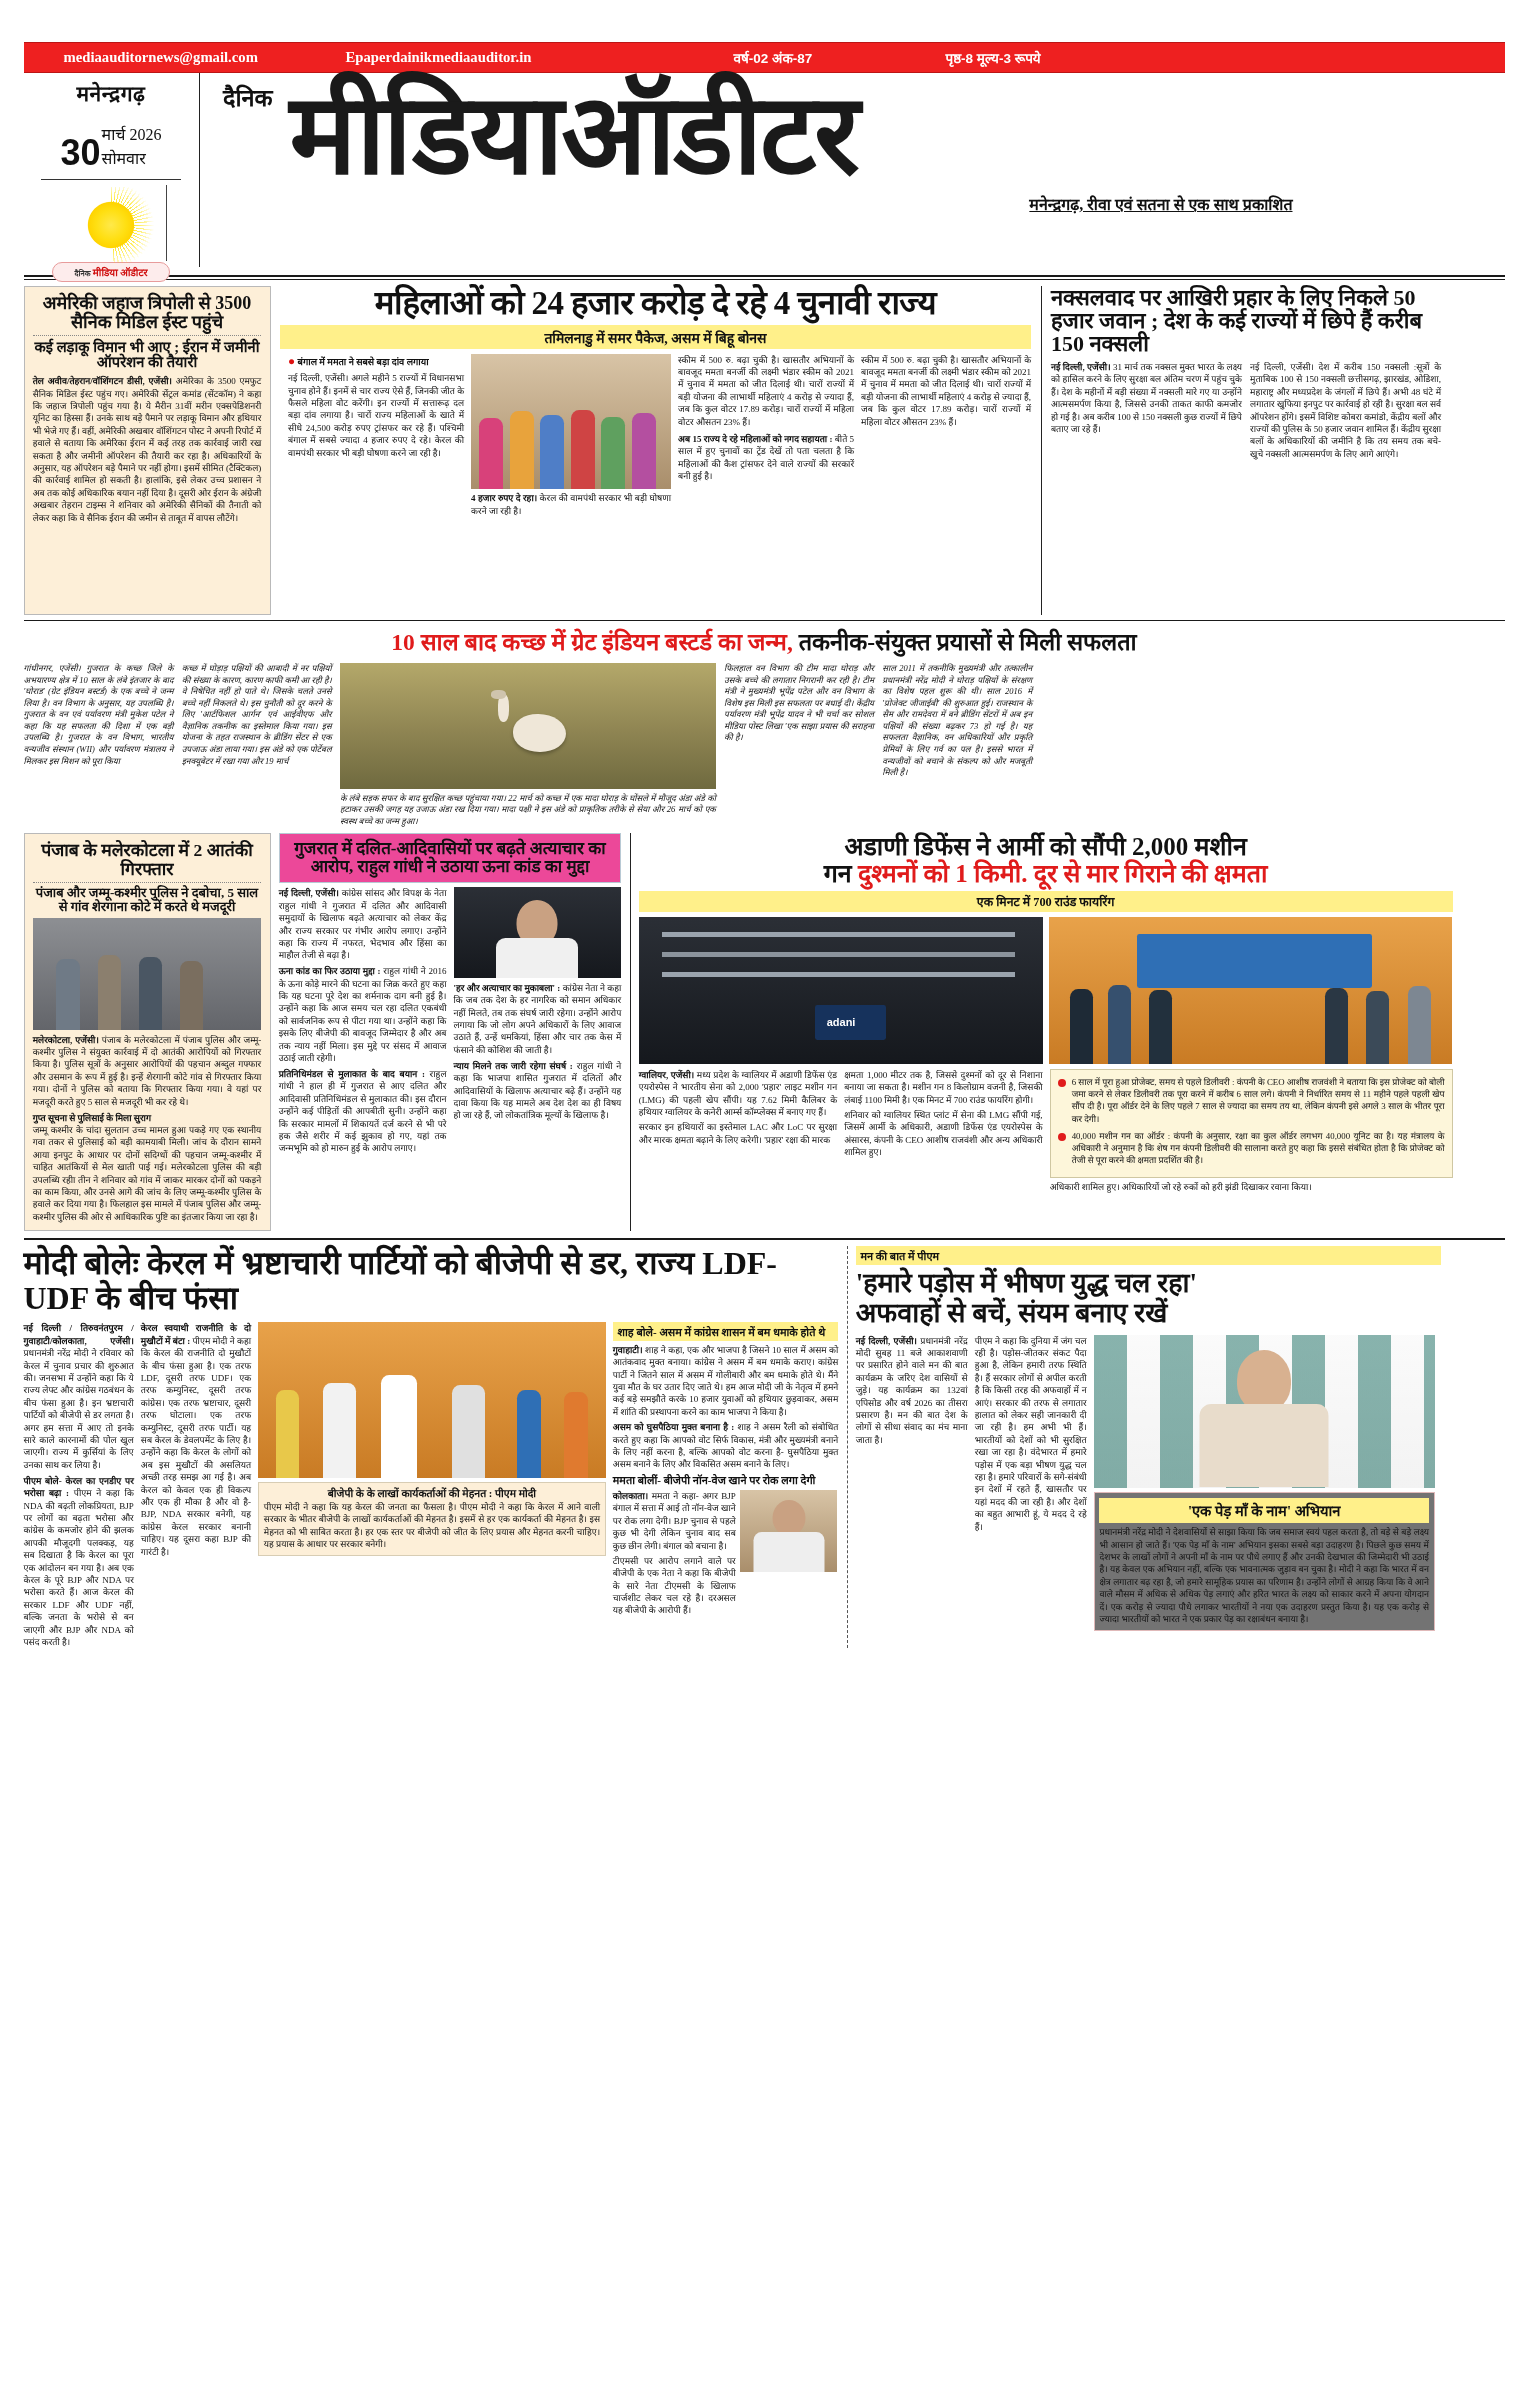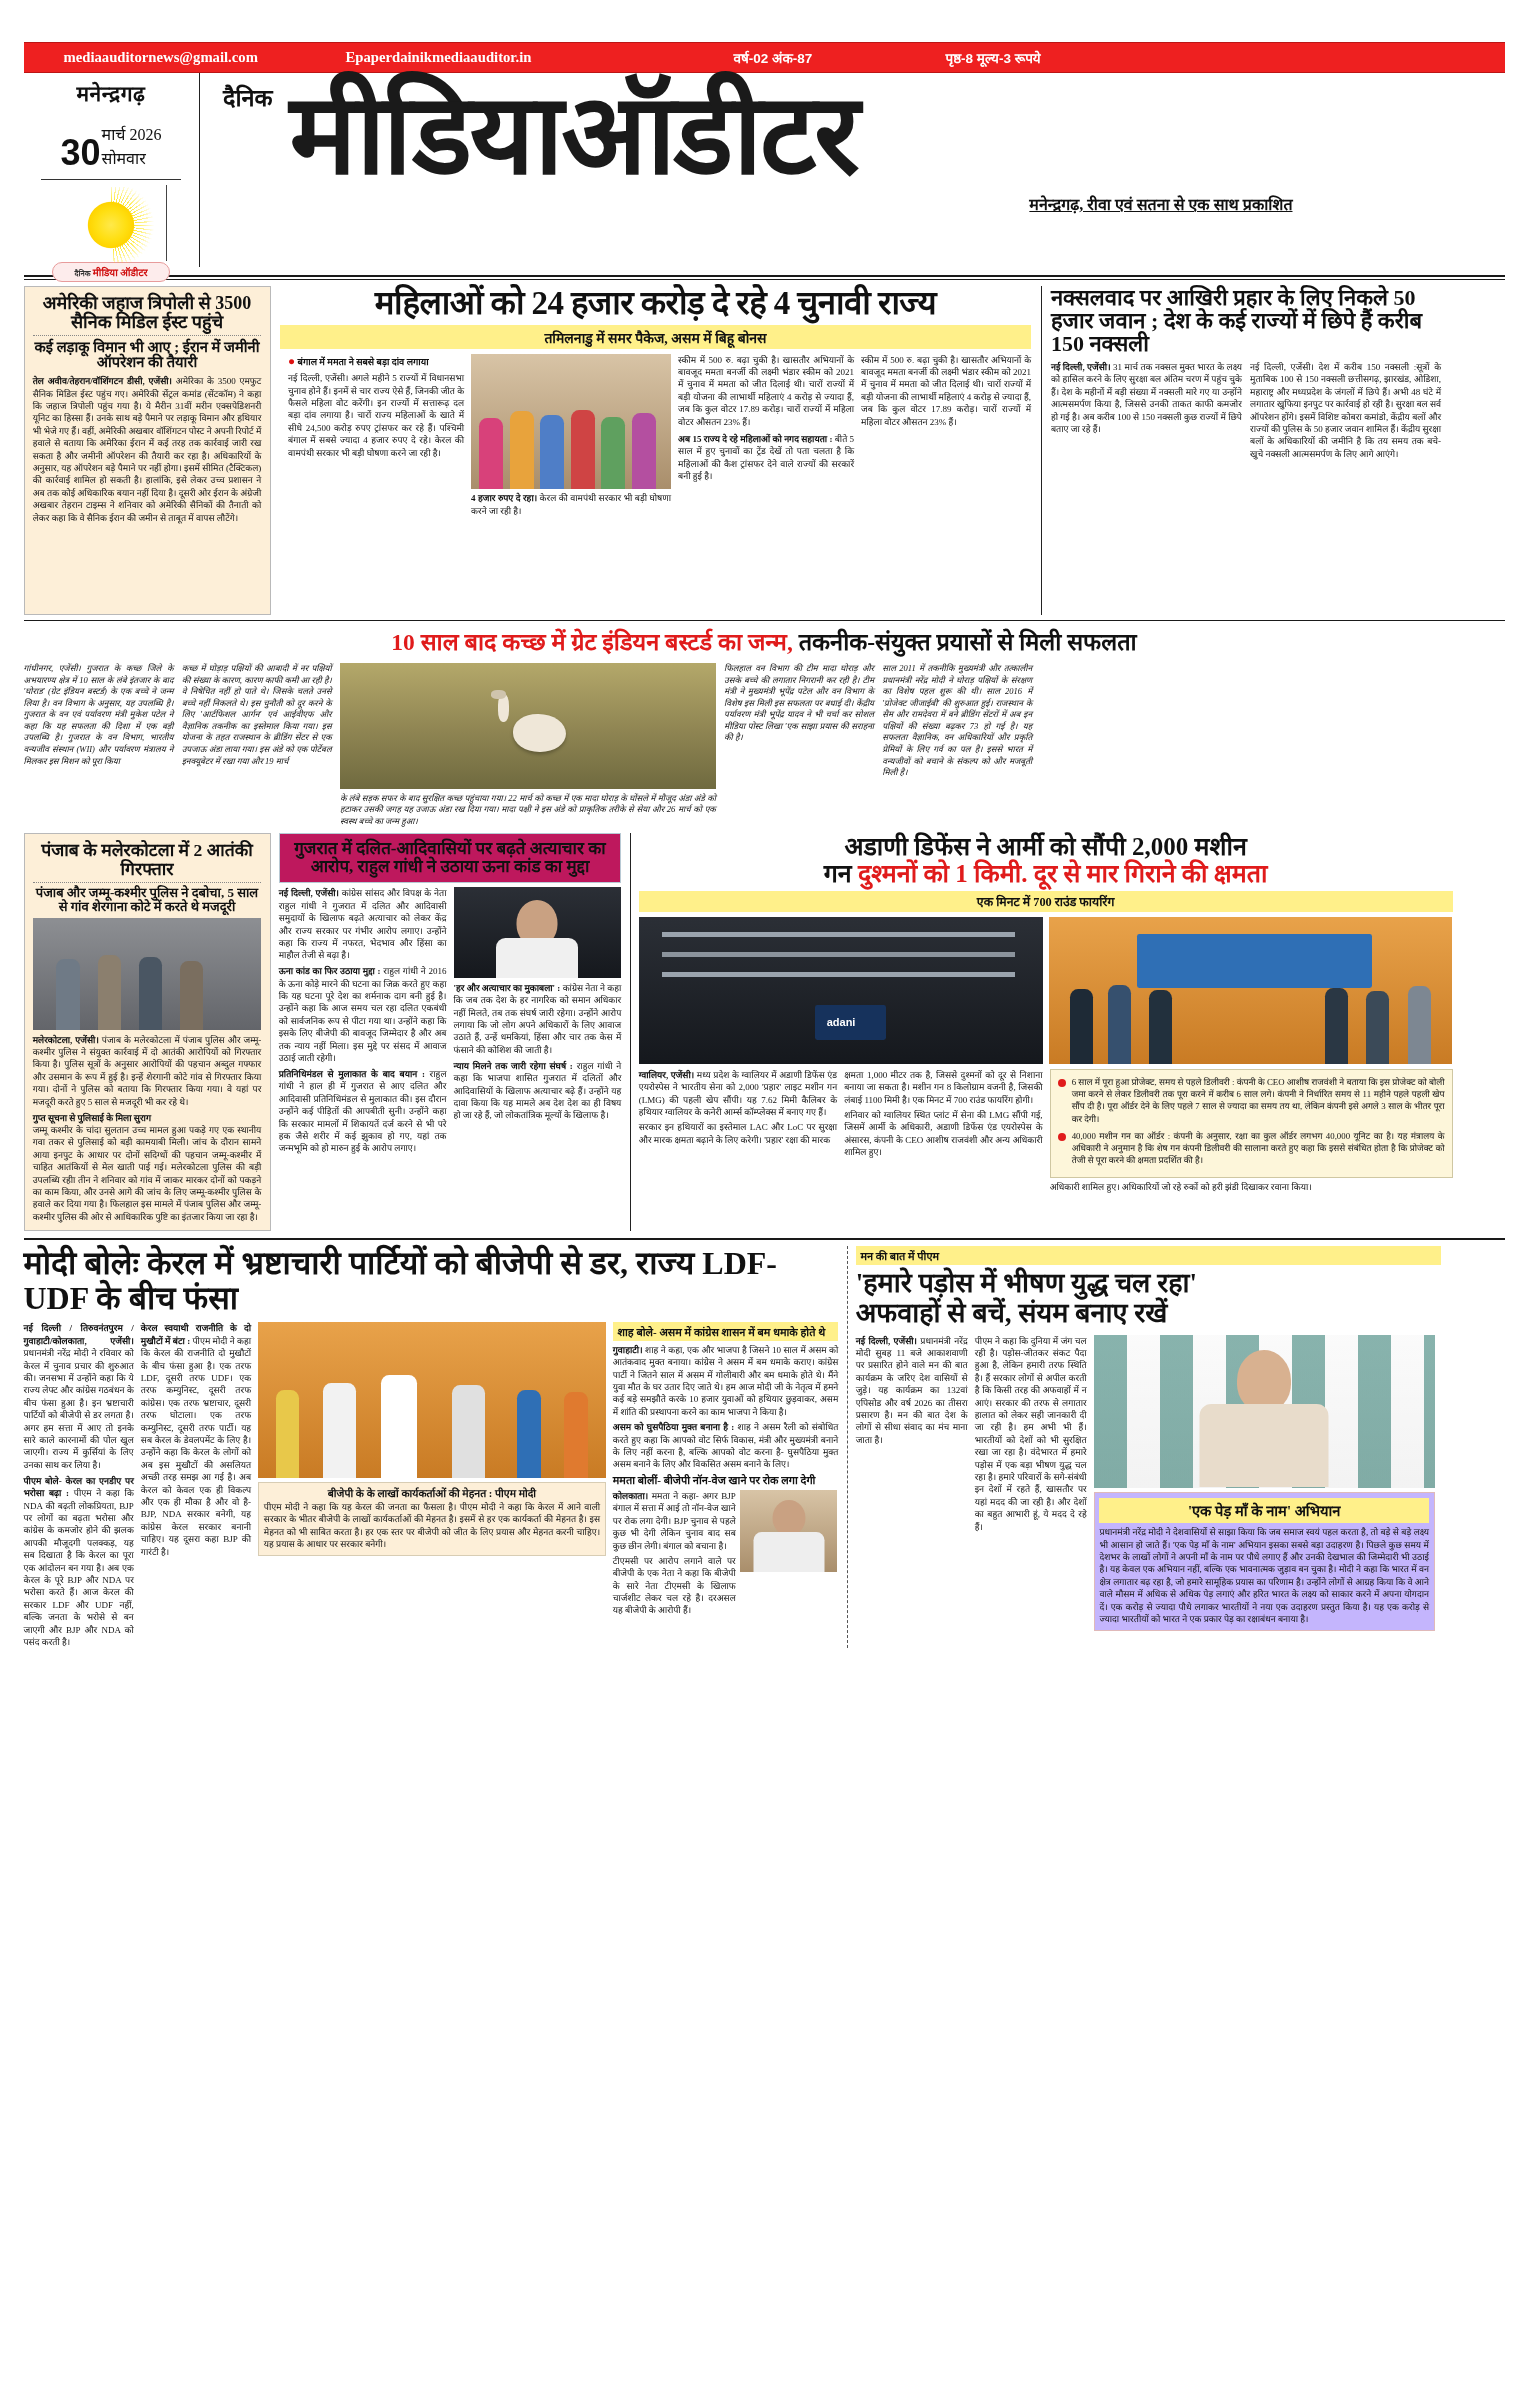--- a/index.html
+++ b/index.html
@@ -173,21 +173,21 @@
   .bullets li { list-style:none; margin-bottom:4.7px; position:relative; padding-left:14px;}
   .bullets li:before { content:""; position:absolute; left:0; top:3.5px; width:8.2px;height:8.2px;border-radius:50%;background:#e01b1b;}
 
   
   .row4 { display:flex; margin-top:7px; border-top:2.4px solid #1a1a1a; padding-top:5.9px;}
   .r4-l { width:823px; padding-right:8.2px;}
   .r4-r { width:594px; padding-left:8.2px; border-left:1.2px dashed #555;}
   .modi-h { font-size:32px; font-weight:bold; line-height:1.1;}
   .mann-h { font-size:27px; font-weight:bold; line-height:1.12; }
 
-  .ped-box { background:#c4b5fd; border:0.6px solid #e0b9b9; padding:4.7px; margin-top:4.7px;}
+  .ped-box { background:#737373; border:0.6px solid #e0b9b9; padding:4.7px; margin-top:4.7px;}
   .ped-h { background:#fff08a; text-align:center; font-weight:bold; font-size:14.7px; padding:2.4px;}
 </style>
 </head>
 <body>
 
 <div class="page">
 
   <div class="topbar">
     <span class="tb-email">mediaauditornews@gmail.com</span>
     <span class="tb-site">Epaperdainikmediaauditor.in</span>
@@ -330,21 +330,21 @@
           <span>पंजाब के मलेरकोटला में पंजाब पुलिस और जम्मू-कश्मीर पुलिस ने संयुक्त कार्रवाई में दो आतंकी आरोपियों को गिरफ्तार किया है। पुलिस सूत्रों के अनुसार आरोपियों की पहचान अब्दुल गफ्फार और उसमान के रूप में हुई है। इन्हें शेरगानी कोटे गांव से गिरफ्तार किया गया। दोनों ने पुलिस को बताया कि गिरफ्तार किया गया। वे यहां पर मजदूरी करते हुए 5 साल से मजदूरी भी कर रहे थे।</span>
         </div>
         <div class="body" style="margin-top:3.5px;">
           <span class="lead">गुप्त सूचना से पुलिसाई के मिला सुराग</span><br>
           <span>जम्मू कश्मीर के चांदा सुलतान उच्च मामल हुआ पकड़े गए एक स्थानीय गवा तकर से पुलिसाई को बड़ी कामयाबी मिली। जांच के दौरान सामने आया इनपुट के आधार पर दोनों सदिग्धों की पहचान जम्मू-कश्मीर में चाहित आतंकियों से मेल खाती पाई गई। मलेरकोटला पुलिस की बड़ी उपलब्धि रहीा तीन ने शनिवार को गांव में जाकर मारकर दोनों को पकड़ने का काम किया, और उनसे आगे की जांच के लिए जम्मू-कश्मीर पुलिस के हवाले कर दिया गया है। फिलहाल इस मामले में पंजाब पुलिस और जम्मू-कश्मीर पुलिस की ओर से आधिकारिक पुष्टि का इंतजार किया जा रहा है।</span>
         </div>
       </div>
     </div>
 
     <div class="r3-m">
-      <div style="background:#be185d;border:1.2px solid #b8c9d4;padding:5.9px 7px;">
+      <div style="background:#ec4899;border:1.2px solid #b8c9d4;padding:5.9px 7px;">
         <div class="hl" style="font-size:17px;text-align:center;">गुजरात में दलित-आदिवासियों पर बढ़ते अत्याचार का आरोप, राहुल गांधी ने उठाया ऊना कांड का मुद्दा</div>
       </div>
       <div style="display:flex;gap:7px;margin-top:4.7px;">
         <div style="width:168px;" class="body">
           <span class="lead">नई दिल्ली, एजेंसी।</span>
           <span>कांग्रेस सांसद और विपक्ष के नेता राहुल गांधी ने गुजरात में दलित और आदिवासी समुदायों के खिलाफ बढ़ते अत्याचार को लेकर केंद्र और राज्य सरकार पर गंभीर आरोप लगाए। उन्होंने कहा कि राज्य में नफरत, भेदभाव और हिंसा का माहौल तेजी से बढ़ा है।</span>
           <div style="margin-top:3.5px;">
             <span class="lead">ऊना कांड का फिर उठाया मुद्दा :</span>
             <span>राहुल गांधी ने 2016 के ऊना कोड़े मारने की घटना का जिक्र करते हुए कहा कि यह घटना पूरे देश का शर्मनाक दाग बनी हुई है। उन्होंने कहा कि आज समय चल रहा दलित एकबंधी को सार्वजनिक रूप से पीटा गया था। उन्होंने कहा कि इसके लिए बीजेपी की बावजूद जिम्मेदार है और अब तक न्याय नहीं मिला। इस मुद्दे पर संसद में आवाज उठाई जाती रहेगी।</span>
           </div>

